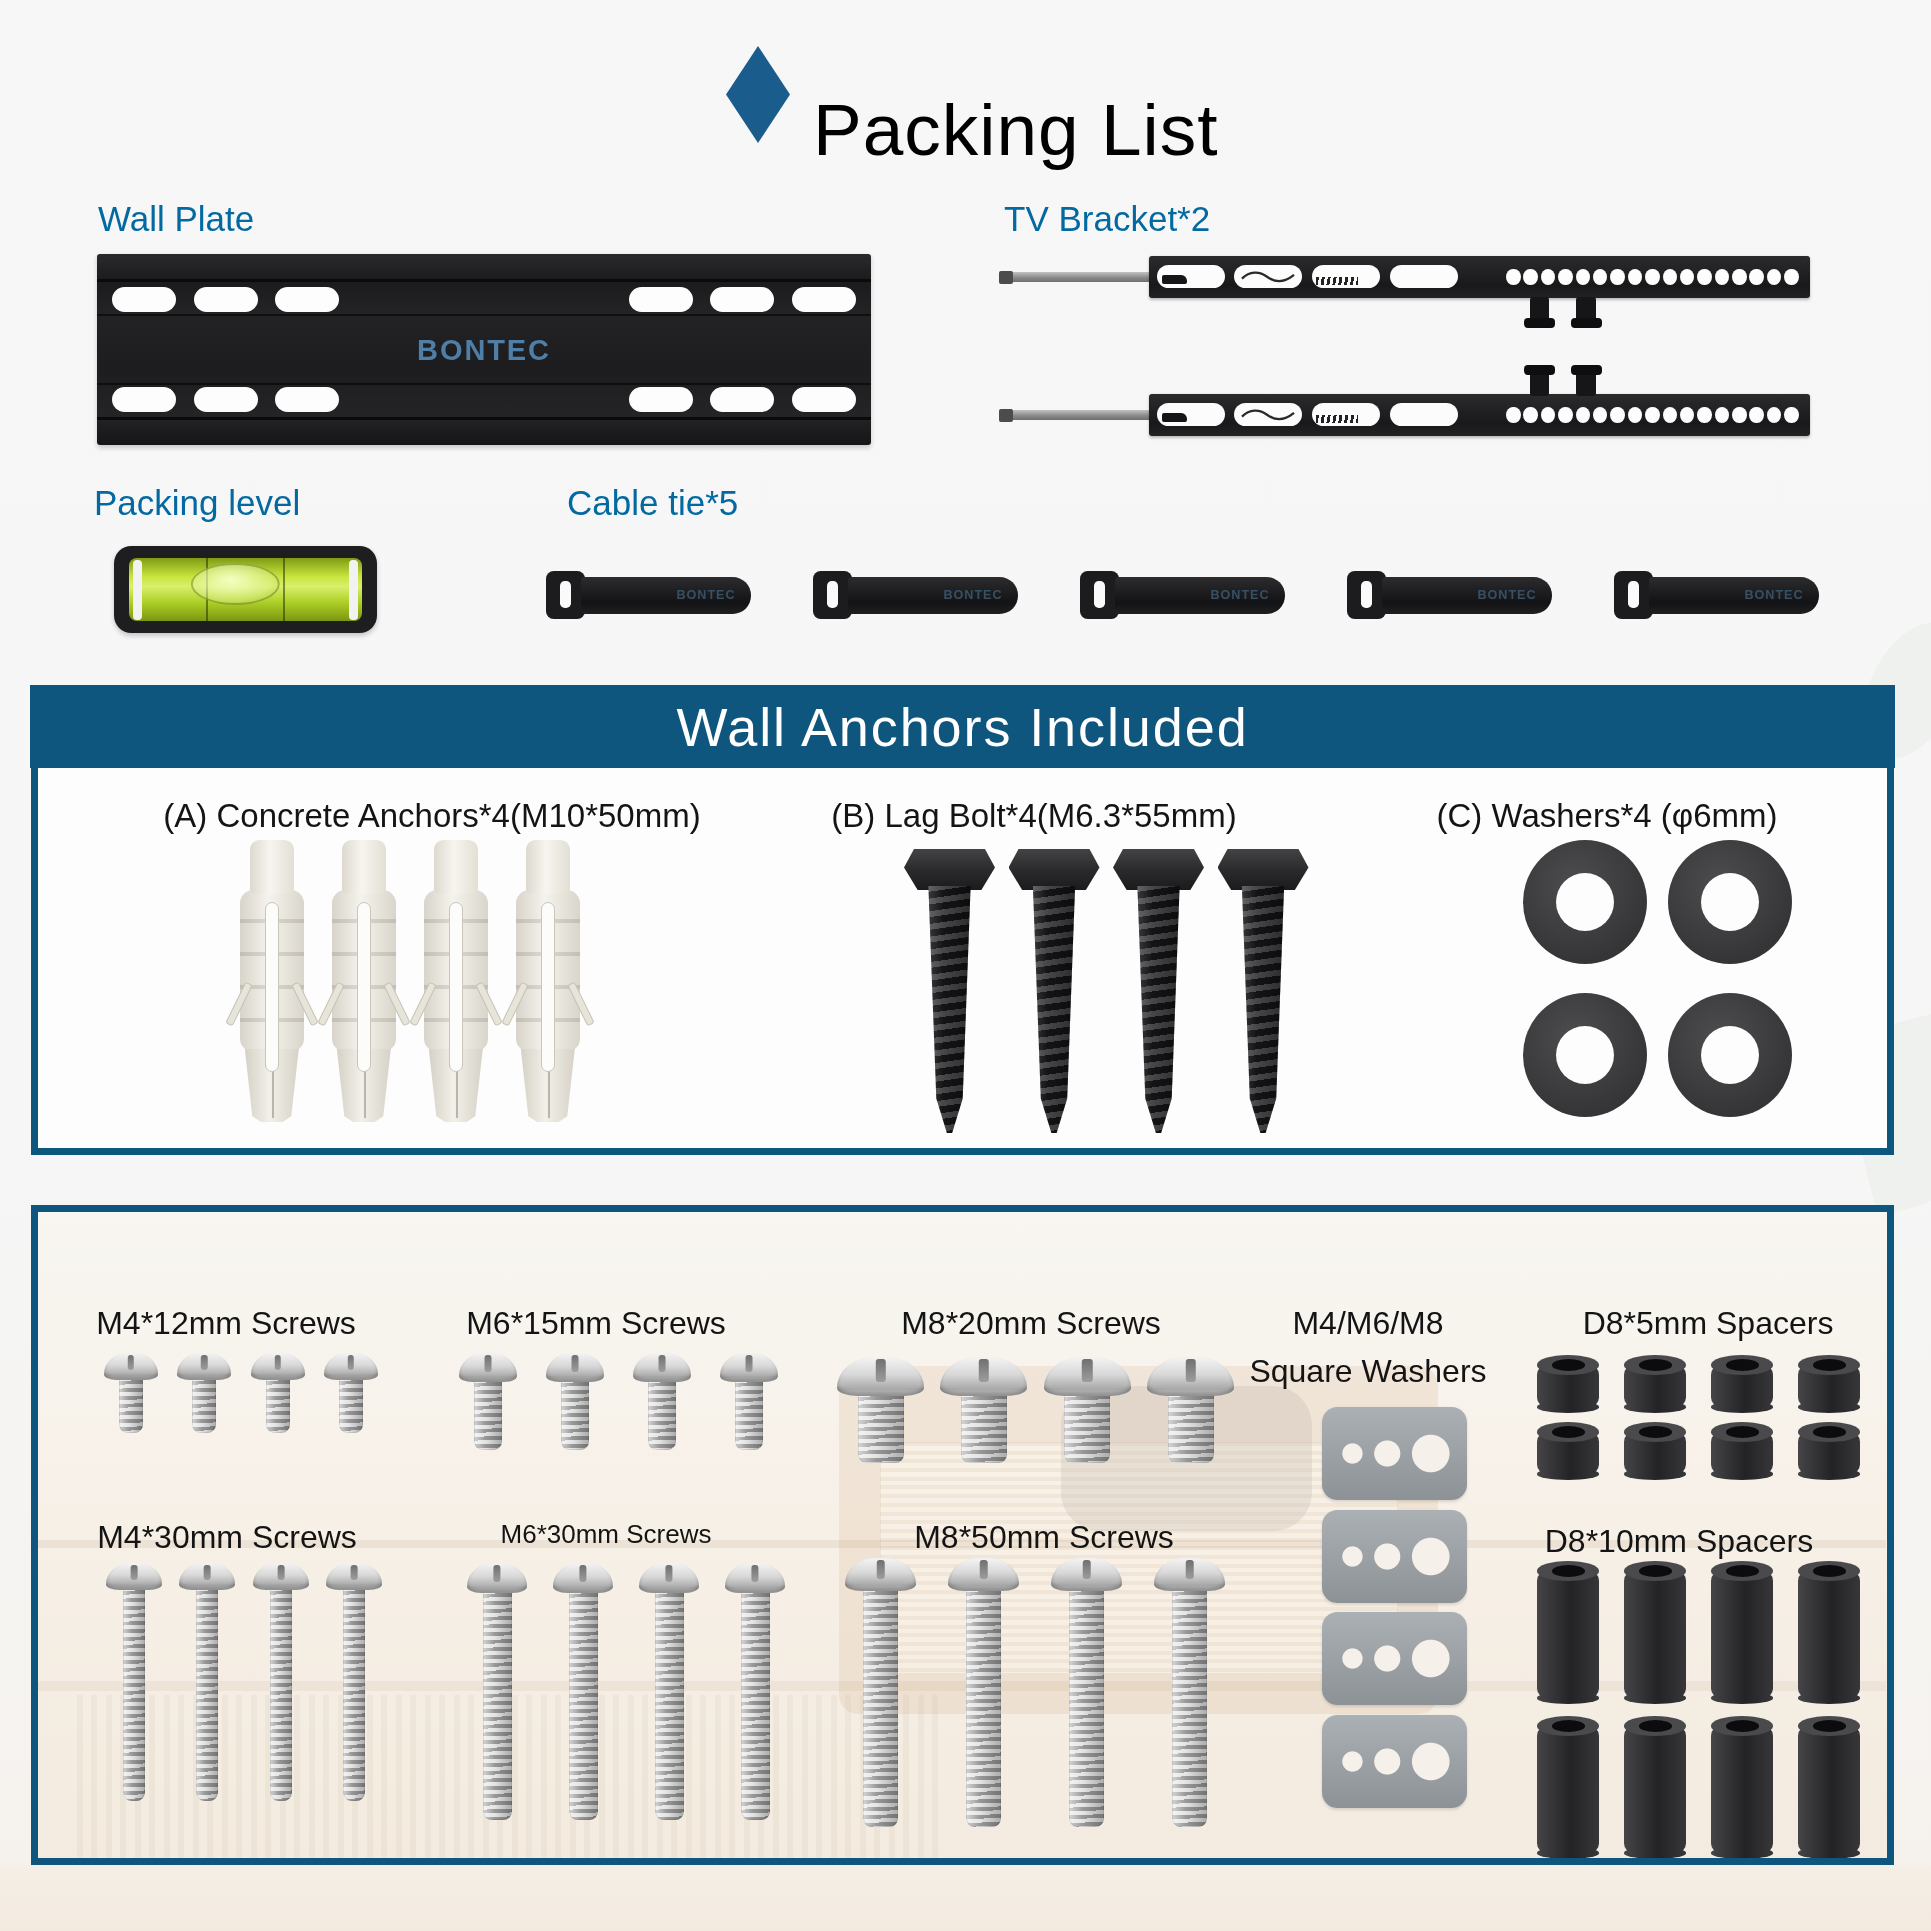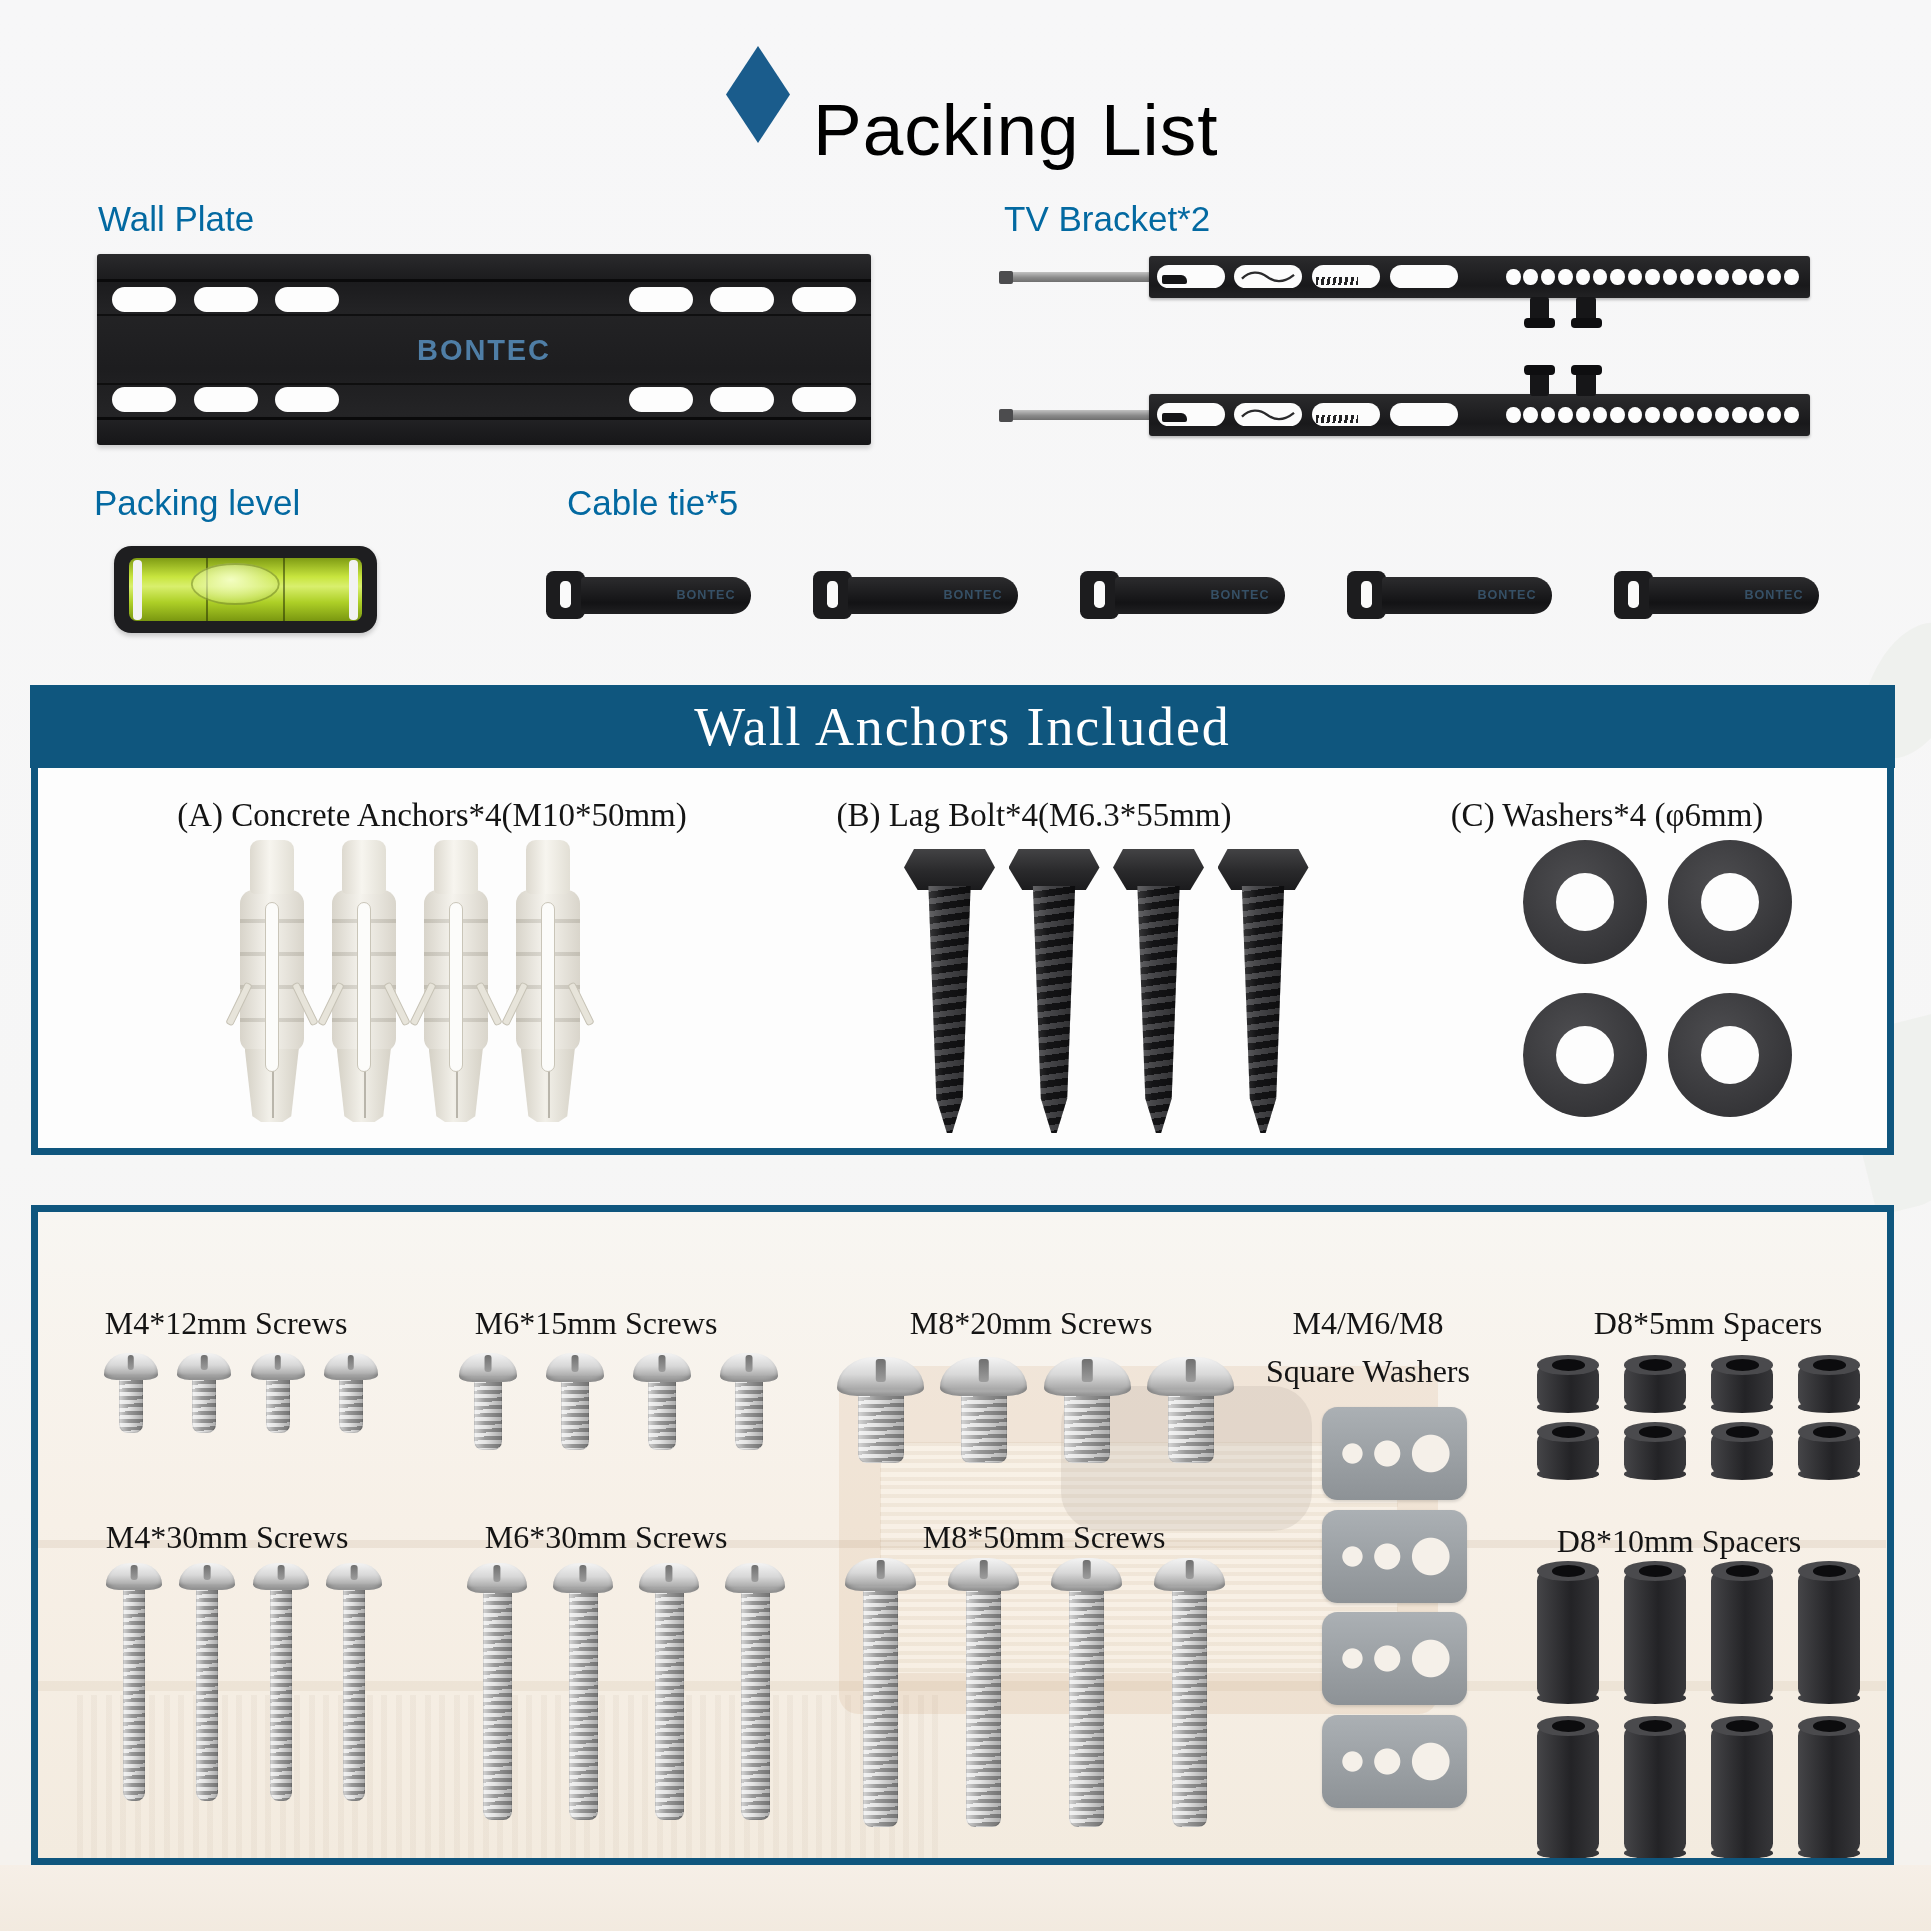--- a/index.html
+++ b/index.html
@@ -76,21 +76,21 @@
   .tie{position:relative;width:205px;height:54px;}
   .tie-buckle{position:absolute;left:0;top:2.9px;width:39px;height:48px;background:#1c1c1e;border-radius:7.7px;
     display:flex;align-items:center;justify-content:center;}
   .tie-buckle i{display:block;width:11.6px;height:27px;background:#fafafa;border-radius:4.8px;}
   .tie-strap{position:absolute;left:35px;top:8.7px;width:170px;height:37px;
     background:linear-gradient(180deg,#2c2c2e,#131315 70%,#202022);border-radius:3.9px 18.3px 18.3px 3.9px;
     display:flex;align-items:center;justify-content:flex-end;padding-right:15.4px;box-sizing:border-box;}
   .tie-strap b{font-size:12.6px;font-weight:700;letter-spacing:1px;color:#39566e;opacity:.9;}
 
   
-  .box{position:absolute;left:31px;width:1863px;border:7.7px solid var(--banner-blue);background:#fdfdfd;box-sizing:border-box;font-family:Liberation Serif, serif;}
+  .box{position:absolute;left:31px;width:1863px;border:7.7px solid var(--banner-blue);background:#fdfdfd;box-sizing:border-box;}
   .box-banner{position:absolute;left:-7.7px;right:-7.7px;top:-7.7px;height:83px;background:var(--banner-blue);
     display:flex;align-items:center;justify-content:center;}
   .box-banner h2{margin:0;color:#fff;font-size:54px;font-weight:400;letter-spacing:1.9px;}
   #wall-anchors-box{top:686px;height:469px;}
   #tv-screws-box{top:1205px;height:660px;background:linear-gradient(180deg,#f8f6f2 0%,#f7f0e7 48%,#f3ebdf 100%);overflow:hidden;}
 
   .grp-lbl{position:absolute;font-size:33px;color:#141414;white-space:nowrap;transform:translateX(-50%);}
 
   
   .anchors{position:absolute;left:202px;top:147px;display:flex;gap:28px;}
@@ -524,21 +524,21 @@
         <span class="top"></span>
         <span class="hole"></span>
       </div>
       <div class="sp sp5">
         <span class="top"></span>
         <span class="hole"></span>
       </div>
     </div>
 
   <div class="grp-lbl" style="left:189px;top:307px;font-size:32px;">M4*30mm Screws</div>
-  <div class="grp-lbl" style="left:568px;top:307px;font-size:32px;">M6*30mm Screws</div>
+  <div class="grp-lbl" style="left:568px;top:307px;font-size:26px;">M6*30mm Screws</div>
   <div class="grp-lbl" style="left:1006px;top:307px;font-size:32px;">M8*50mm Screws</div>
   <div class="grp-lbl" style="left:1641px;top:311px;font-size:32px;">D8*10mm Spacers</div>
 
   <div class="sgroup" style="left:68px;top:351px;gap:17.4px;--hw:56px;--hh:27px;--sw:22px;--sh:214px;">
     <div class="screw">
         <div class="head"></div>
         <div class="shaft"></div>
       </div>
   <div class="screw">
         <div class="head"></div>

